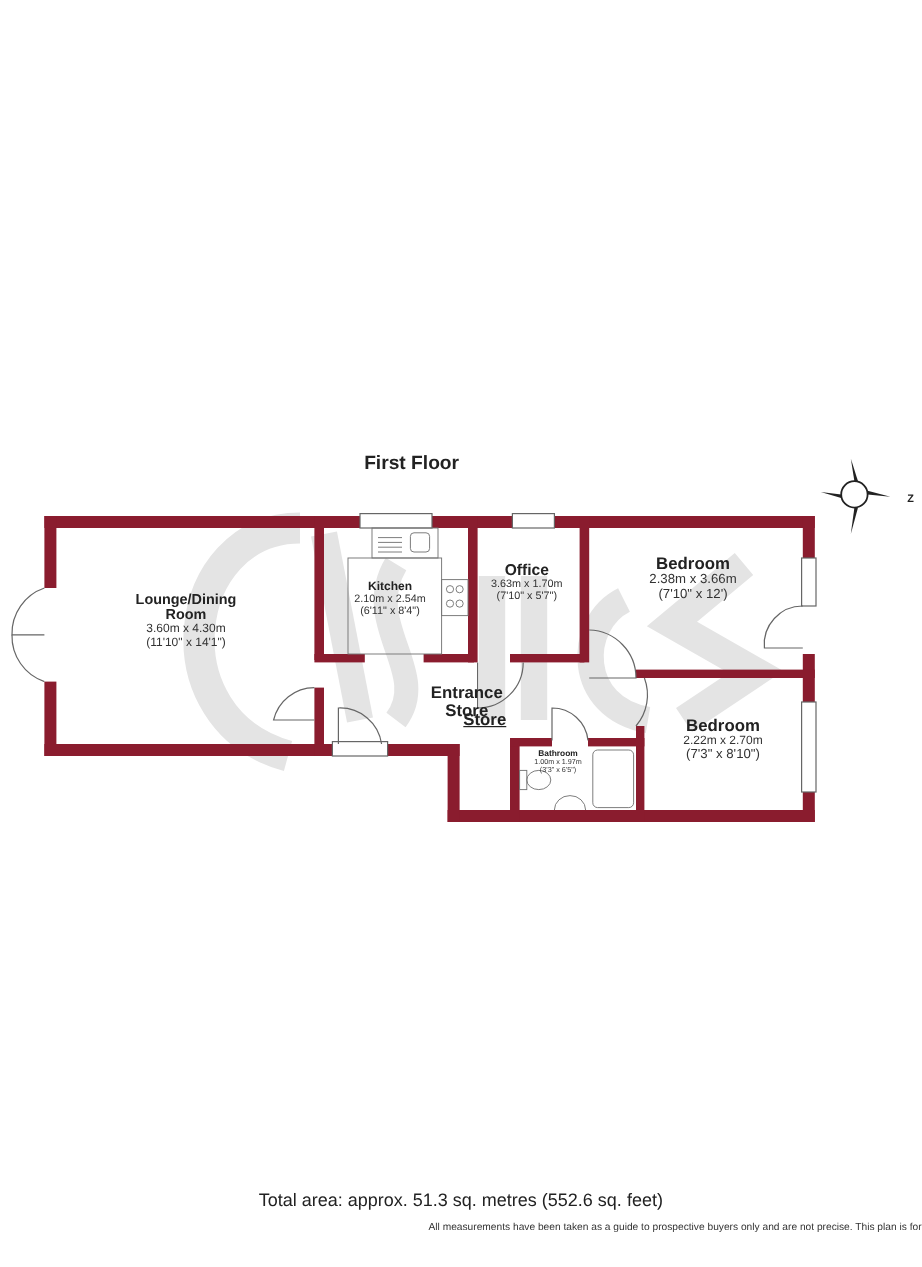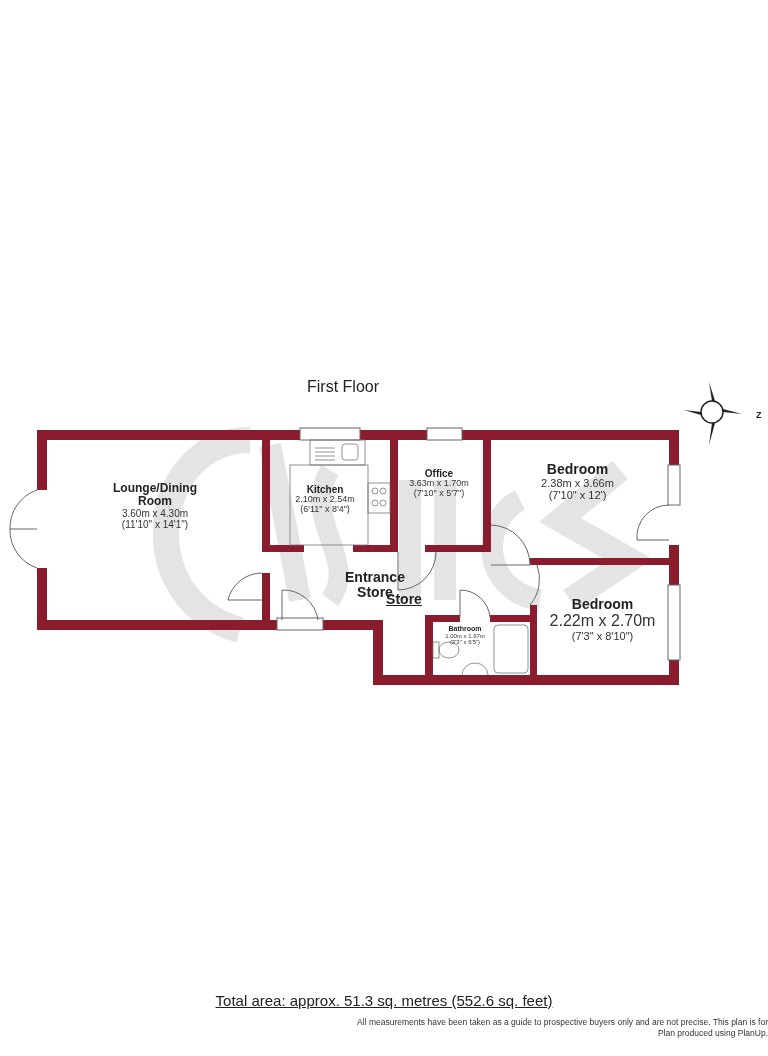--- a/index.html
+++ b/index.html
@@ -1,24 +1,24 @@
 <!DOCTYPE html>
 <html><head>
 <meta charset="utf-8">
 <style>
   html, body { margin:0; padding:0; background:#ffffff; }
   body { width:768px; height:1056px; position:relative; overflow:hidden; font-family:"Liberation Sans", sans-serif; color:#222; }
-  .floor-title { position:absolute; left:0; width:686px; top:378px; text-align:center; font-size:16px; font-weight:normal; color:#222; }
+  .floor-title { position:absolute; left:0; width:686px; top:378px; text-align:center; font-size:16px; font-weight:bold; color:#222; }
   svg.plan { position:absolute; left:0; top:0; }
   .lbl { position:absolute; text-align:center; line-height:1.1; color:#222; }
   .lbl .n { font-weight:bold; }
   .lbl .d { font-size:10px; color:#333; }
   .compass-n { position:absolute; left:756px; top:410px; font-size:9px; font-weight:bold; }
   .footer { position:absolute; left:0; width:768px; text-align:center; }
-  .total { top:992px; font-size:15px; color:#222;text-decoration:underline; }
+  .total { top:992px; font-size:15px; color:#222; }
   .disc { top:1017px; font-size:8.5px; color:#333; line-height:1.25;text-align:right; }
 </style>
 </head>
 <body>
 
 <svg class="plan" width="768" height="1056" viewBox="0 0 768 1056">
 
   <g fill="none" stroke="#e4e4e4">
     <path d="M250 440 C150 440 130 600 240 630" stroke-width="26"></path>
     <path d="M270 445 L300 600" stroke-width="22"></path>
@@ -114,63 +114,62 @@
     <polygon points="0,11 -3,33 3,11" fill="#222"></polygon>
     <polygon points="-11,0 -28,-2 -11,3" fill="#222"></polygon>
     <polygon points="11,0 30,2 11,-3" fill="#222"></polygon>
   </g>
 </svg>
 
 <div class="floor-title">First Floor</div>
 
 <div class="compass-n">Z</div>
 
-<div class="lbl" style="left:70px; top:482px; width:170px;">
+<div class="lbl" style="left:70px; top:493px; width:170px;">
   <div class="n" style="font-size:12px">Lounge/Dining</div>
   <div class="n" style="font-size:12px">Room</div>
   <div class="d">3.60m x 4.30m</div>
   <div class="d">(11'10" x 14'1")</div>
 </div>
 
 <div class="lbl" style="left:280px; top:484px; width:90px;">
   <div class="n" style="font-size:10px">Kitchen</div>
   <div class="d" style="font-size:9px">2.10m x 2.54m</div>
   <div class="d" style="font-size:9px">(6'11" x 8'4")</div>
 </div>
 
 <div class="lbl" style="left:395px; top:468px; width:88px;">
-  <div class="n" style="font-size:10px">Office</div>
+  <div class="n" style="font-size:13px">Office</div>
   <div class="d" style="font-size:9px">3.63m x 1.70m</div>
   <div class="d" style="font-size:9px">(7'10" x 5'7")</div>
 </div>
 
 <div class="lbl" style="left:510px; top:462px; width:135px;">
   <div class="n" style="font-size:14px">Bedroom</div>
   <div class="d" style="font-size:11px">2.38m x 3.66m</div>
   <div class="d" style="font-size:11px">(7'10" x 12')</div>
 </div>
 
 <div class="lbl" style="left:535px; top:597px; width:135px;">
   <div class="n" style="font-size:14px">Bedroom</div>
-  <div class="d" style="font-size:16px">2.22m x 2.70m</div>
+  <div class="d" style="font-size:10px">2.22m x 2.70m</div>
   <div class="d" style="font-size:11px">(7'3" x 8'10")</div>
 </div>
 
 <div class="lbl" style="left:435px; top:625px; width:60px;">
   <div class="n" style="font-size:7px">Bathroom</div>
   <div class="d" style="font-size:6px">1.00m x 1.97m</div>
   <div class="d" style="font-size:6px">(3'3" x 6'5")</div>
 </div>
 
-<div class="lbl" style="left:330px; top:570px; width:90px;text-align:center;">
+<div class="lbl" style="left:344px; top:570px; width:90px;text-align:center;">
   <div class="n" style="font-size:14px">Entrance</div>
   <div class="n" style="font-size:14px">Store</div>
 </div>
 
 <div class="lbl" style="left:380px; top:592px; width:48px;text-decoration:underline;">
   <div class="n" style="font-size:14px">Store</div>
 </div>
 
 <div class="footer total">Total area: approx. 51.3 sq. metres (552.6 sq. feet)</div>
 <div class="footer disc">
   <div>All measurements have been taken as a guide to prospective buyers only and are not precise. This plan is for</div>
-  <div>Plan produced using PlanUp.</div>
 </div>
 
 </body></html>

